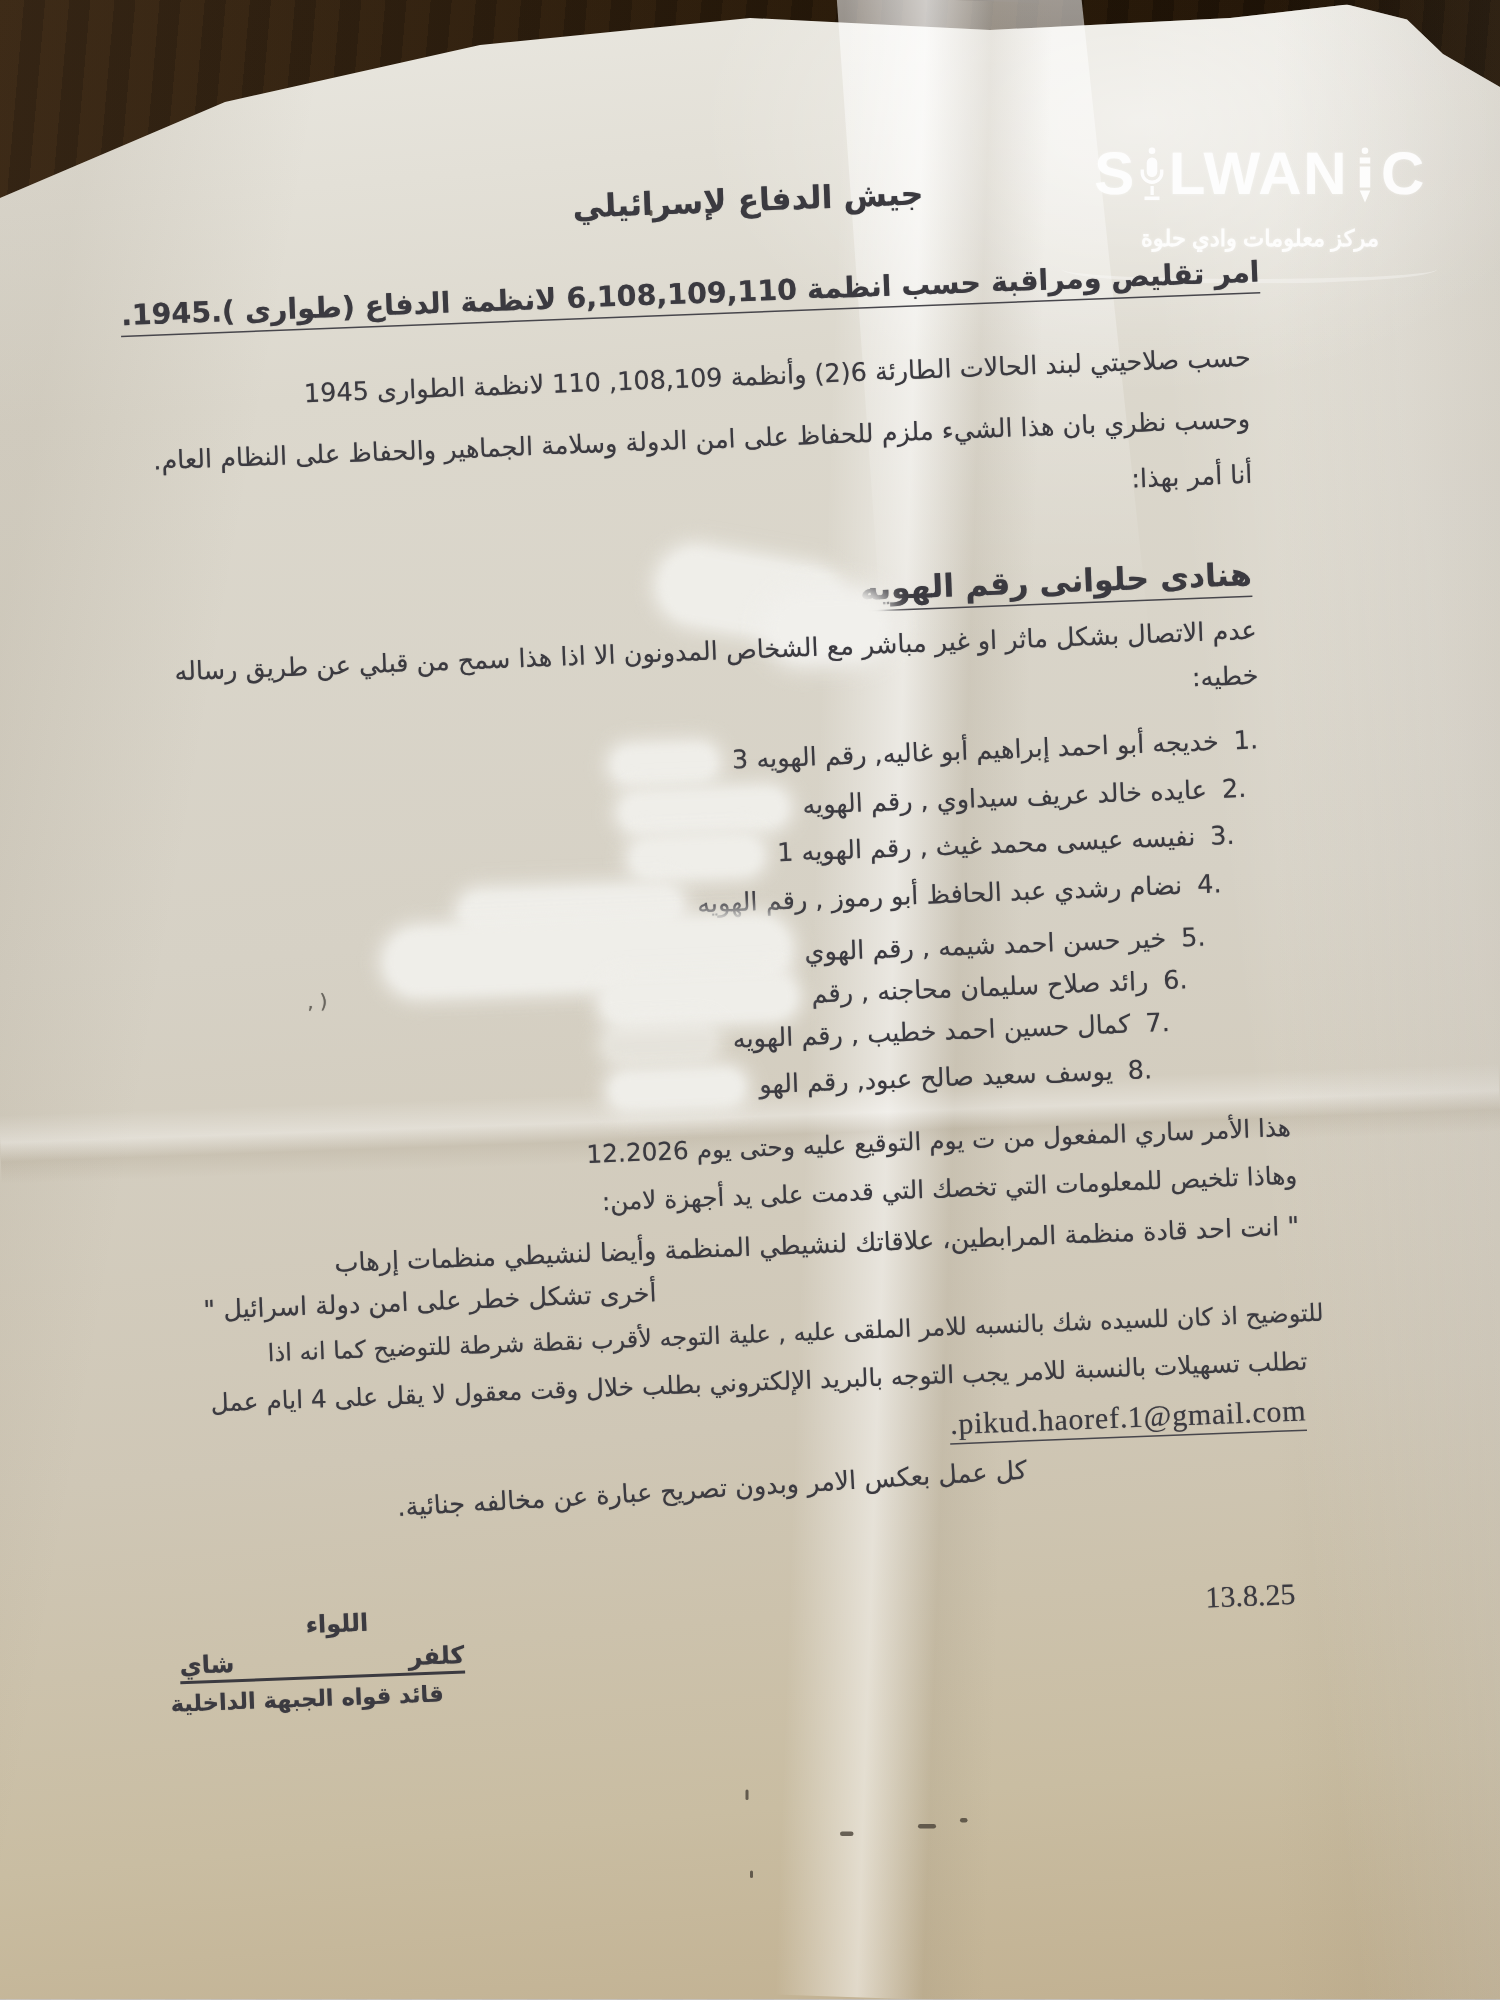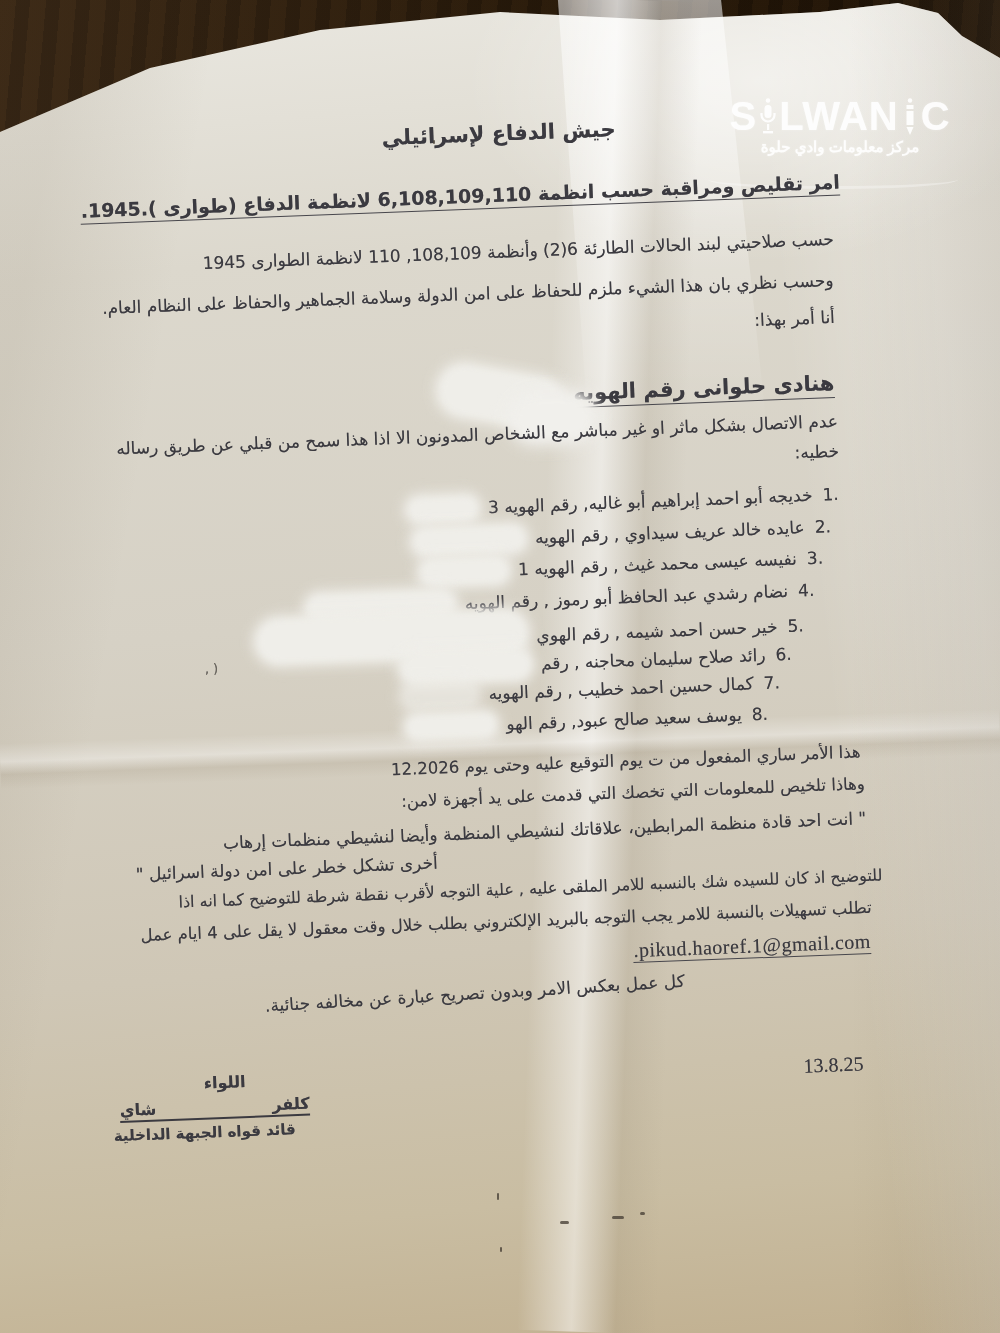--- a/index.html
+++ b/index.html
@@ -25,21 +25,21 @@
   .fold-h{position:absolute;left:0;top:726px;width:1000px;height:46px;
     background:linear-gradient(180deg, rgba(255,255,255,0), rgba(255,255,255,.35) 40%, rgba(140,125,100,.14) 68%, rgba(255,255,255,0));
     transform:rotate(-2deg);}
   .shade-r{position:absolute;right:0;top:0;width:150px;height:1333px;
     background:linear-gradient(270deg, rgba(120,108,88,.14), rgba(120,108,88,0));}
   
   .logo{position:absolute;left:700px;top:96px;width:280px;color:#fff;opacity:.93;text-align:center;
     font-family:"Liberation Sans",sans-serif;text-shadow:0 0 2px rgba(255,255,255,.45);}
   .brand{display:flex;align-items:flex-end;justify-content:center;gap:2px;font-weight:bold;font-size:40px;line-height:40px;letter-spacing:1px;}
   .brand svg{display:block;margin:0 1px;}
-  .logo-sub{direction:rtl;font-size:15px;font-weight:bold;margin-top:2px;letter-spacing:1px;}
+  .logo-sub{direction:rtl;font-size:15px;font-weight:bold;margin-top:14px;letter-spacing:1px;}
   .logo-swoosh{position:absolute;left:8px;top:74px;width:250px;height:16px;border-bottom:3px solid rgba(255,255,255,.35);border-radius:50%;}
   
   .doc{position:absolute;inset:0;transform:rotate(-2.2deg);transform-origin:500px 666px;
     color:#3b3a40;text-shadow:0 0 .6px rgba(59,58,64,.55);}
   .line{position:absolute;white-space:nowrap;direction:rtl;font-size:17px;}
   .b{font-weight:bold;}
   .u{border-bottom:1.7px solid #47464c;padding-bottom:2px;}
   .c-row{position:absolute;display:flex;direction:rtl;align-items:center;gap:10px;white-space:nowrap;font-size:17px;}
   .num{direction:ltr;unicode-bidi:embed;}
   .blob{flex:none;background:#efeee9;border-radius:16px;filter:blur(3px);box-shadow:0 0 10px 5px rgba(240,239,234,.85);}

